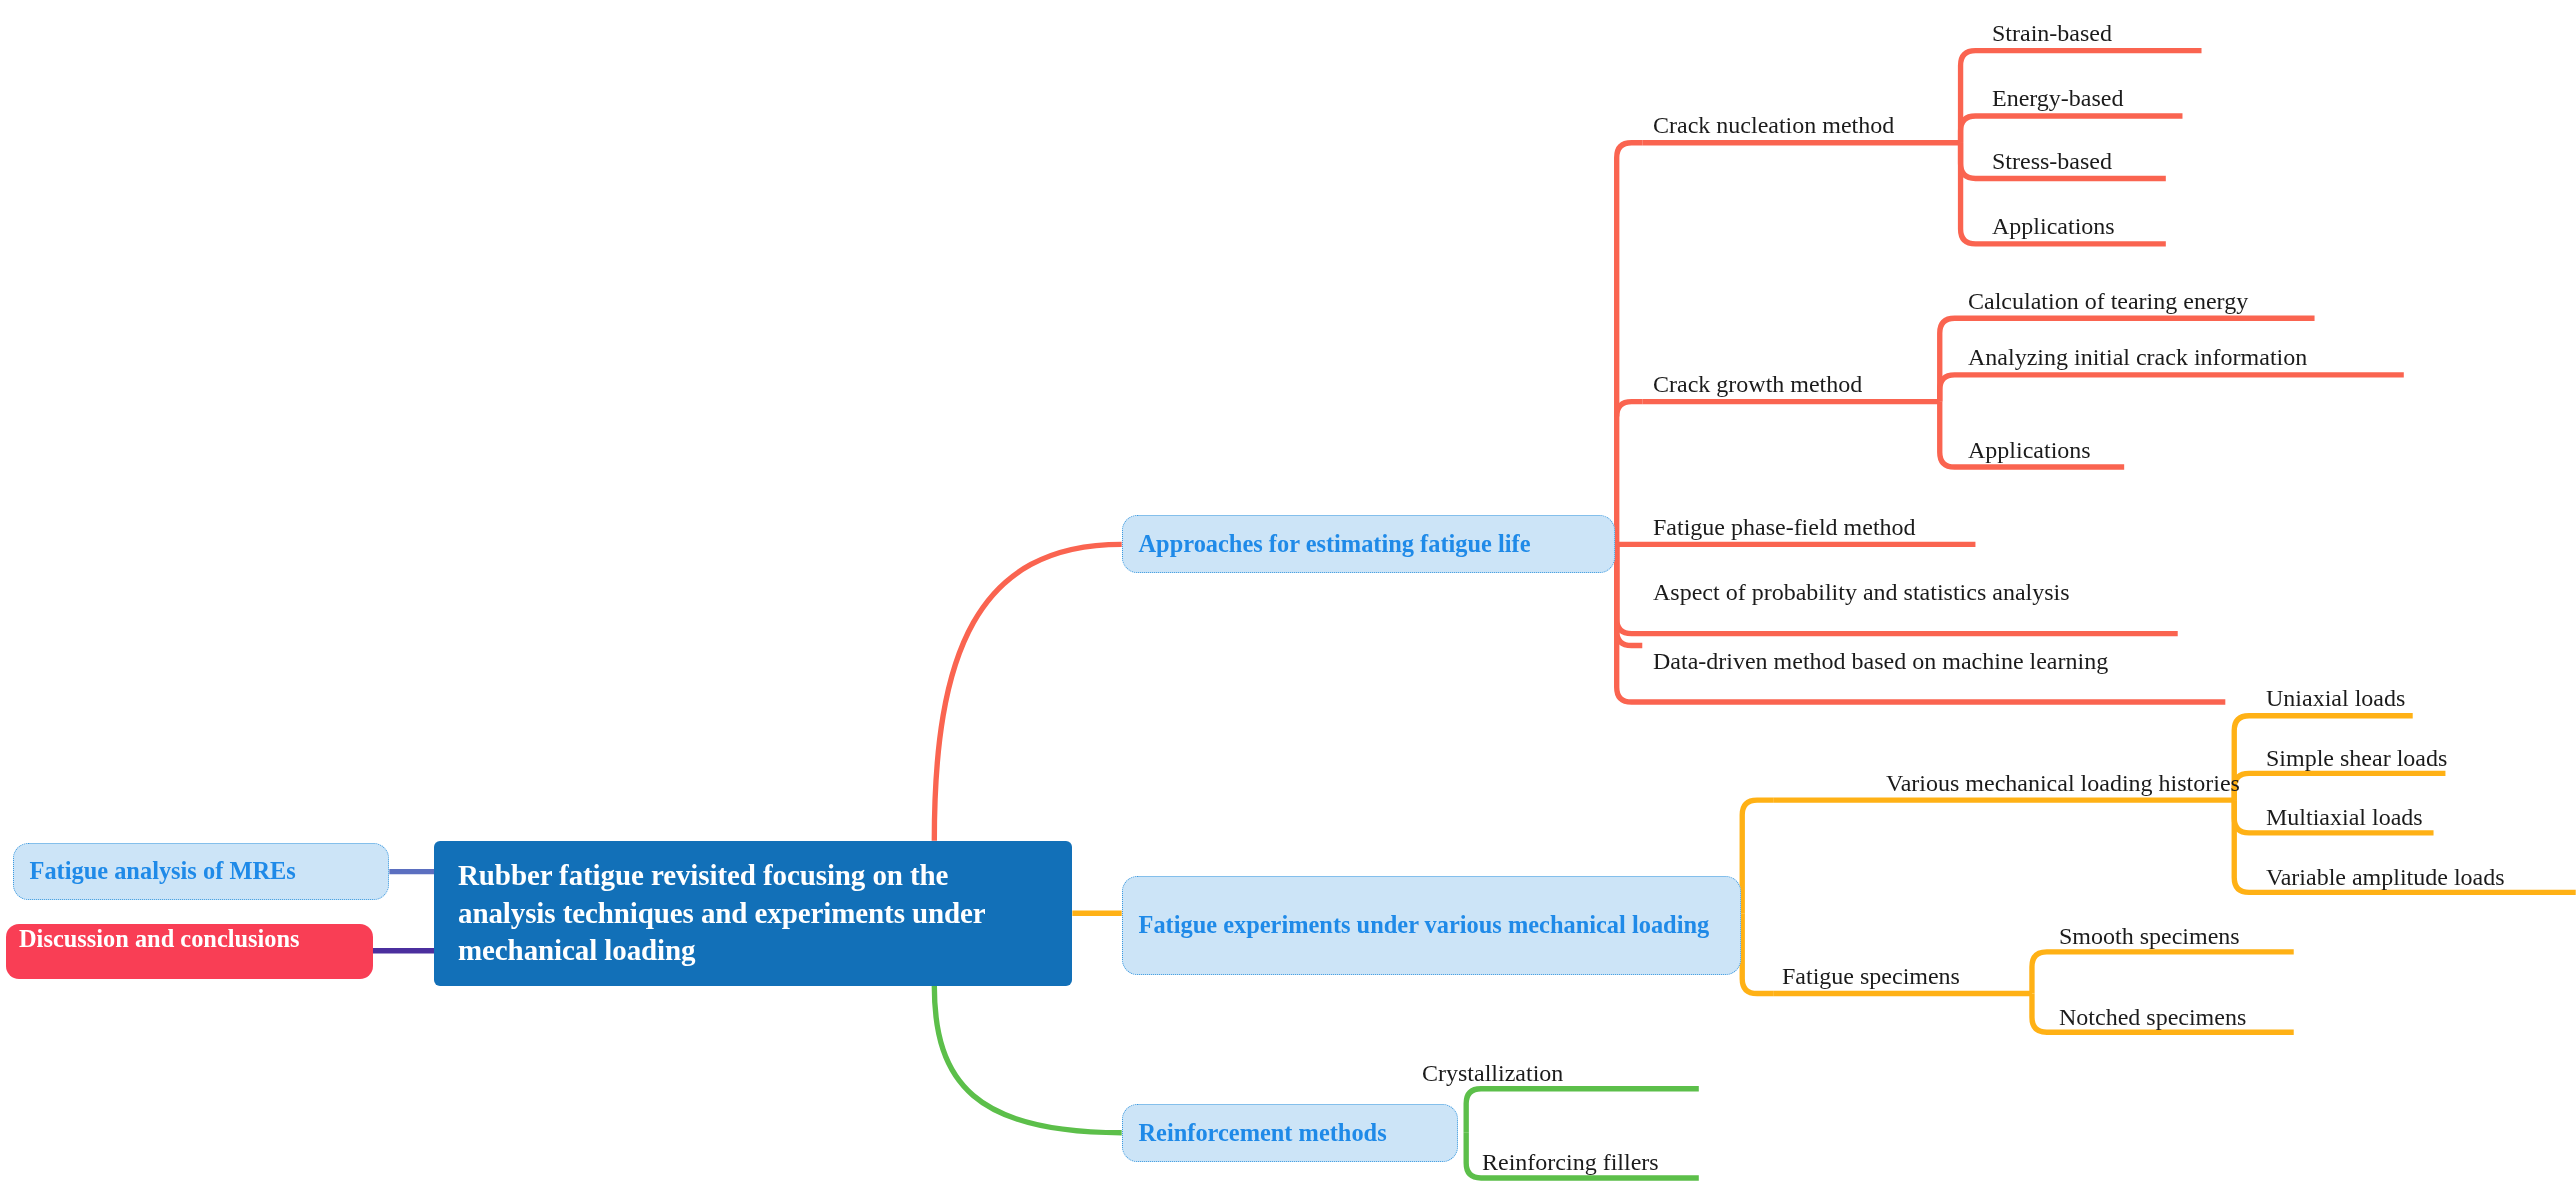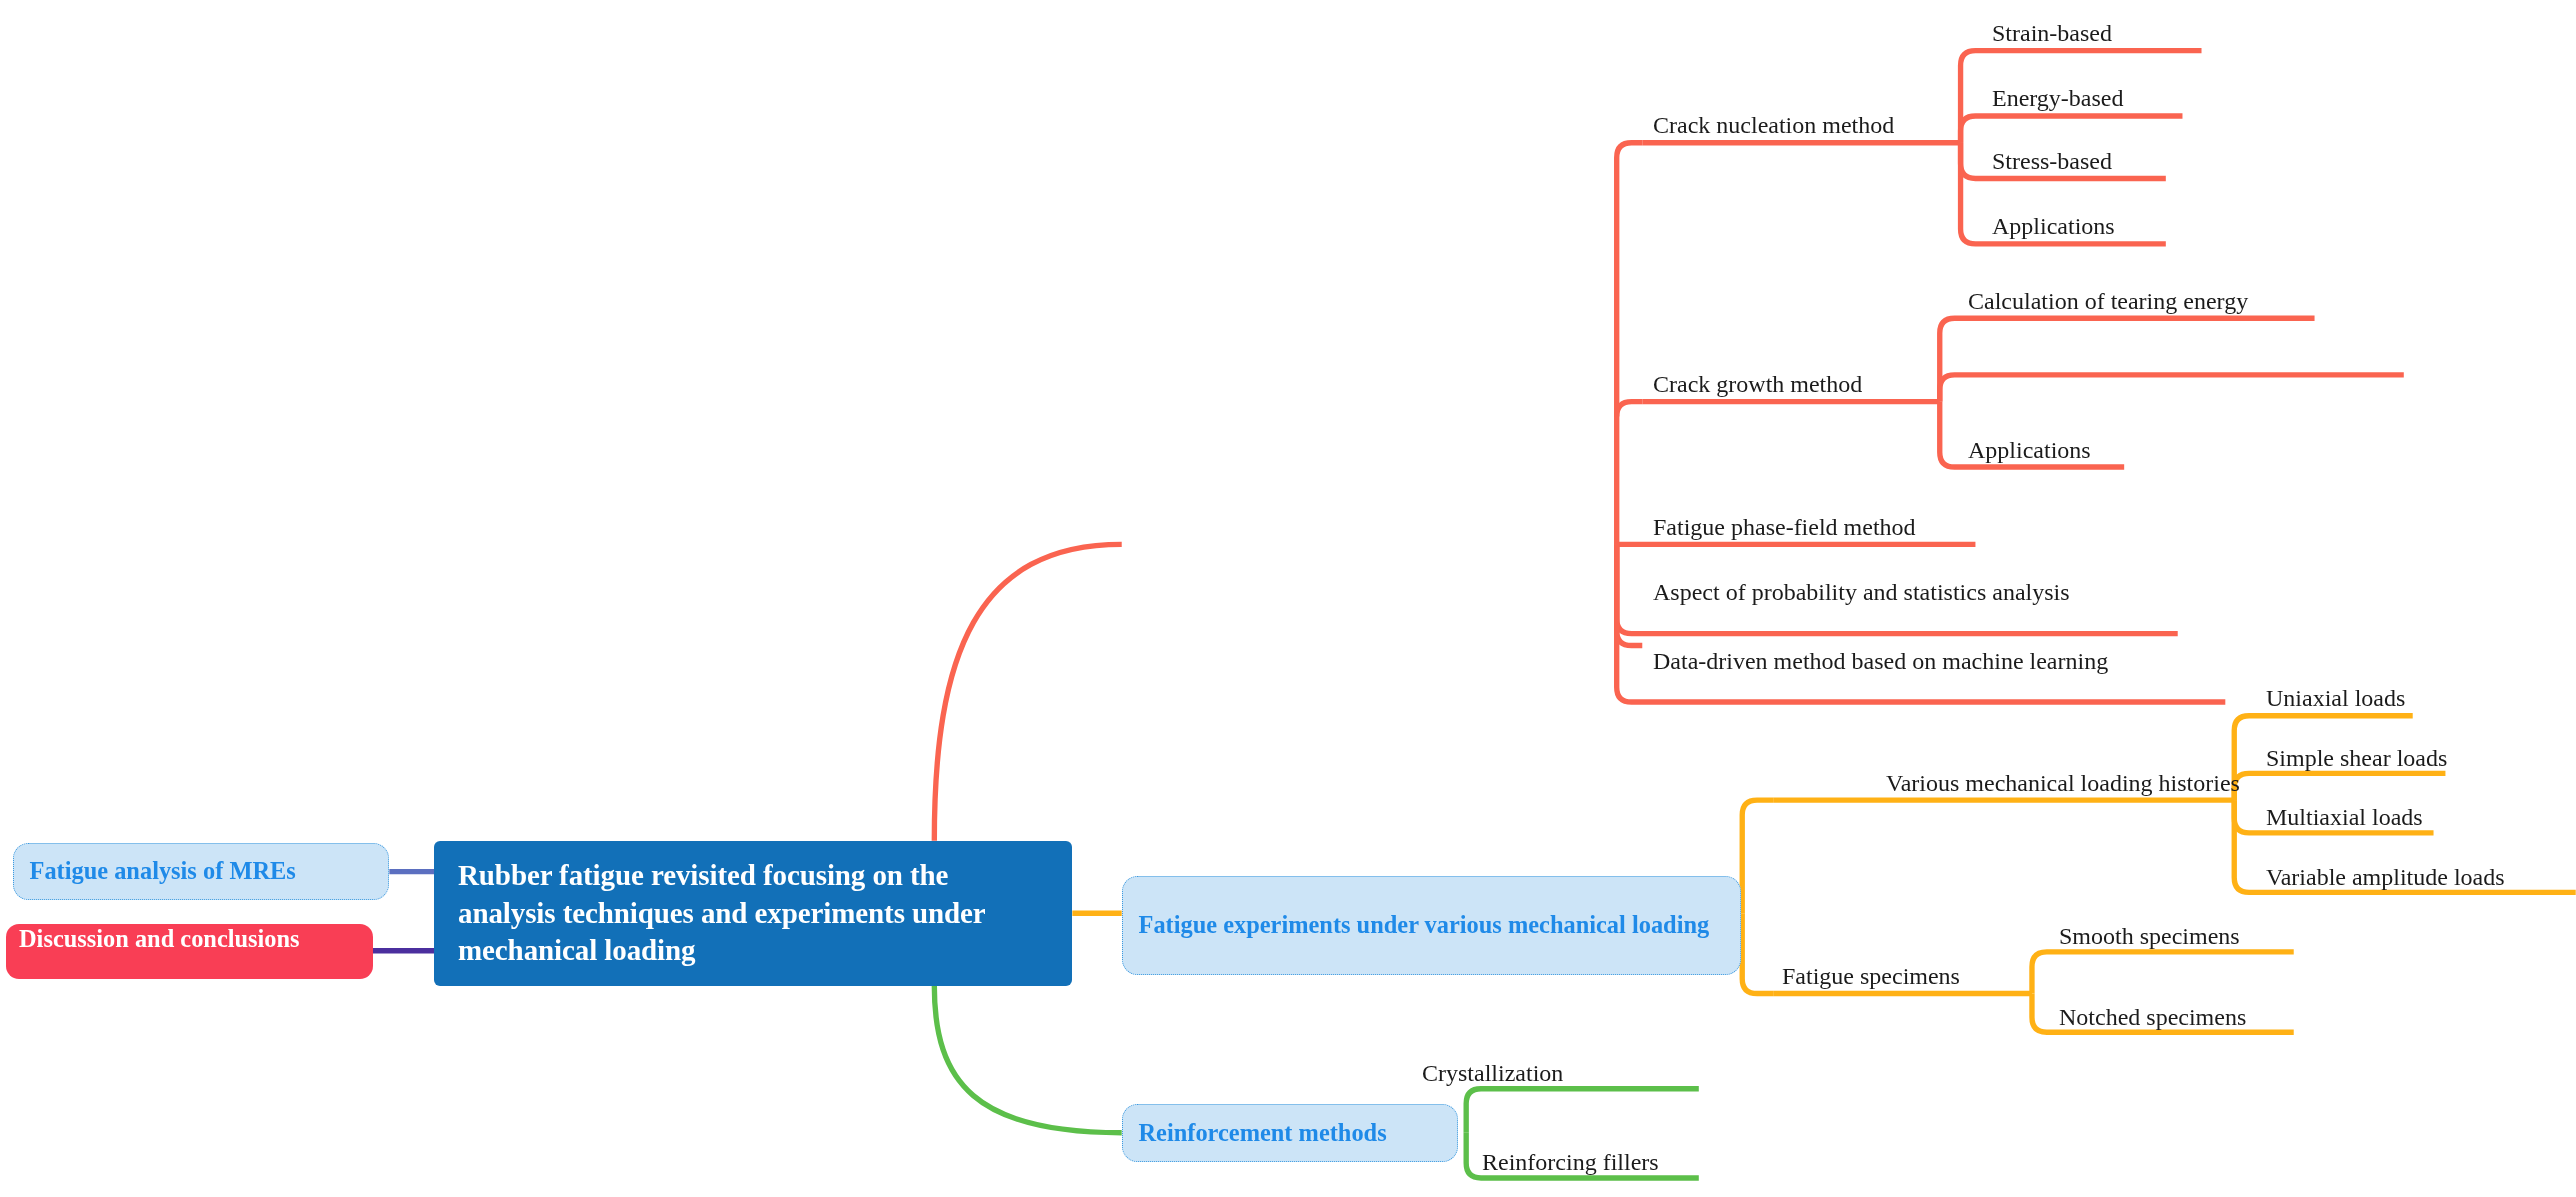--- a/index.html
+++ b/index.html
@@ -119,20 +119,23 @@
   </div>
 
   <div class="node pill node-mres">
     <span class="pill-text">Fatigue analysis of MREs</span>
   </div>
 
   <div class="node solidred node-discussion">
     <span class="solidred-text">Discussion and conclusions</span>
   </div>
 
+  <div class="node pill pill-approaches">
+    <span class="pill-text">Approaches for estimating fatigue life</span>
+  </div>
 
   <div class="node pill pill-experiments">
     <span class="pill-text">Fatigue experiments under various mechanical loading</span>
   </div>
 
   <div class="node pill pill-reinforcement">
     <span class="pill-text">Reinforcement methods</span>
   </div>
 
   <div class="node leaf" style="left:1653px;top:92px;height:45px;">
@@ -160,20 +163,23 @@
   <div class="node leaf" style="left:1992px;top:128px;height:45px;">
     <span class="leaf-text">Stress-based</span>
   </div>
   <div class="node leaf" style="left:1992px;top:193px;height:45px;">
     <span class="leaf-text">Applications</span>
   </div>
 
   <div class="node leaf" style="left:1968px;top:268px;height:45px;">
     <span class="leaf-text">Calculation of tearing energy</span>
   </div>
+  <div class="node leaf" style="left:1968px;top:324px;height:45px;">
+    <span class="leaf-text">Analyzing initial crack information</span>
+  </div>
   <div class="node leaf" style="left:1968px;top:417px;height:45px;">
     <span class="leaf-text">Applications</span>
   </div>
 
   <div class="node leaf" style="left:1886px;top:750px;height:45px;">
     <span class="leaf-text">Various mechanical loading histories</span>
   </div>
   <div class="node leaf" style="left:1782px;top:943px;height:45px;">
     <span class="leaf-text">Fatigue specimens</span>
   </div>

